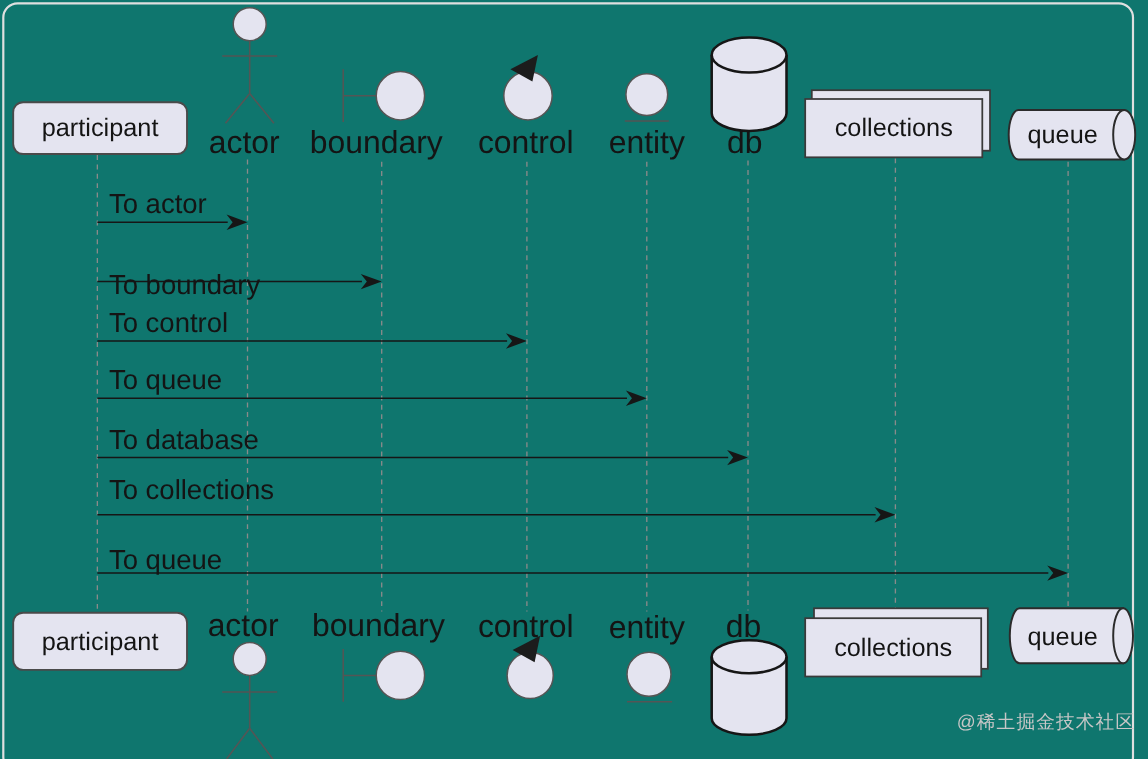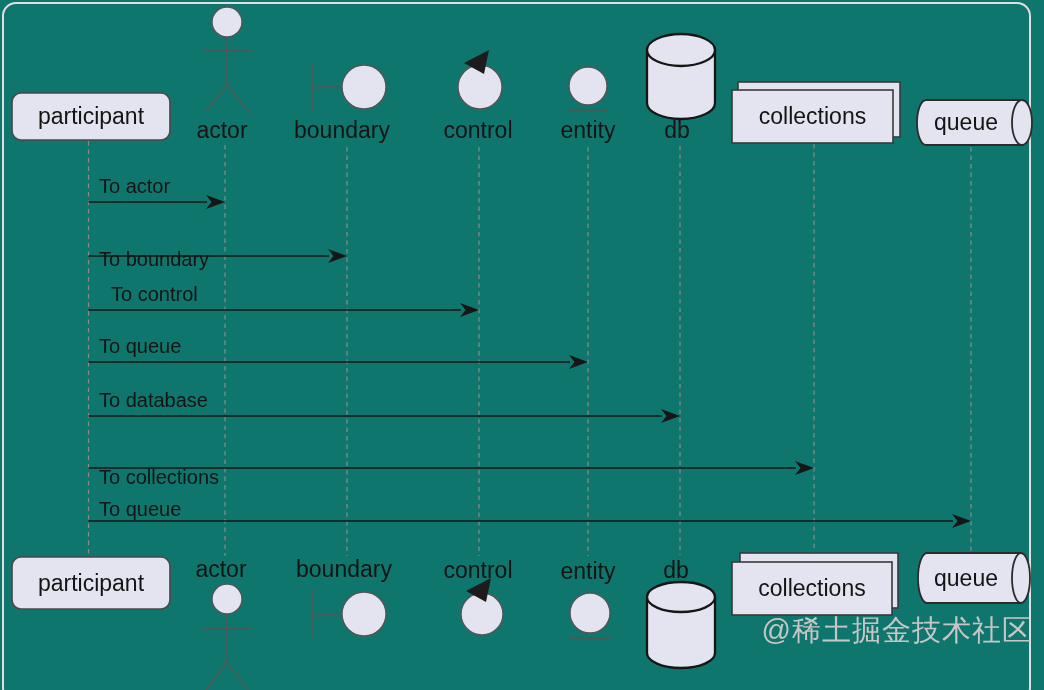--- a/index.html
+++ b/index.html
@@ -24,32 +24,32 @@
   .thin-line{ stroke:#555555; stroke-width:1.4; fill:none; }
   .boxline  { stroke:#4a4a4a; stroke-width:1.7; }
   .medium   { stroke:#3a3a3a; stroke-width:1.6; }
   .heavy    { stroke:#161616; stroke-width:2.3; }
   .qheavy   { stroke:#2b2b2b; stroke-width:1.8; }
   .ctl-head { fill:#1c1c1c; stroke:none; }
 
   
   .pname {
     position:absolute; transform:translateX(-50%); white-space:nowrap;
-    font-size:23px; line-height:26px; color:var(--text,#141414);
+    font-size:29px; line-height:26px; color:var(--text,#141414);
   }
   .boxtext {
     position:absolute; display:flex; align-items:center; justify-content:center;
     font-size:23px; color:var(--text,#141414); white-space:nowrap;
   }
   .msg-label {
-    position:absolute; font-size:20px; line-height:24px; white-space:nowrap;
+    position:absolute; font-size:25px; line-height:24px; white-space:nowrap;
     color:var(--text,#141414);
   }
   .watermark {
-    position:absolute; right:12px; top:611px; font-size:29px; letter-spacing:1px;
+    position:absolute; right:12px; top:645px; font-size:17px; letter-spacing:1px;
     color:var(--watermark,#c4c4c4); white-space:nowrap;
   }
 </style>
 </head>
 <body>
 
 <div class="stage">
   <div class="frame"></div>
 
   <svg class="layer" width="1044" height="690" viewBox="0 0 1044 690">
@@ -159,24 +159,24 @@
   <div class="pname" style="left:222px;top:117px;">actor</div>
   <div class="pname" style="left:342px;top:117px;">boundary</div>
   <div class="pname" style="left:478px;top:117px;">control</div>
   <div class="pname" style="left:588px;top:117px;">entity</div>
   <div class="pname" style="left:677px;top:117px;">db</div>
   <div class="boxtext" style="left:732px;top:90px;width:161px;height:53px;">collections</div>
   <div class="boxtext" style="left:922px;top:100px;width:88px;height:45px;">queue</div>
 
   <div class="msg-label" style="left:99px;top:174px;">To actor</div>
   <div class="msg-label" style="left:99px;top:228px;margin-top:19px;">To boundary</div>
-  <div class="msg-label" style="left:111px;top:282px;">To control</div>
+  <div class="msg-label" style="left:99px;top:282px;">To control</div>
   <div class="msg-label" style="left:99px;top:334px;">To queue</div>
   <div class="msg-label" style="left:99px;top:388px;">To database</div>
-  <div class="msg-label" style="left:99px;top:465px;">To collections</div>
+  <div class="msg-label" style="left:99px;top:434px;">To collections</div>
   <div class="msg-label" style="left:99px;top:497px;">To queue</div>
 
   <div class="boxtext" style="left:12px;top:557px;width:158px;height:52px;">participant</div>
   <div class="pname" style="left:221px;top:556px;">actor</div>
   <div class="pname" style="left:344px;top:556px;">boundary</div>
   <div class="pname" style="left:478px;top:557px;">control</div>
   <div class="pname" style="left:588px;top:558px;">entity</div>
   <div class="pname" style="left:676px;top:557px;">db</div>
   <div class="boxtext" style="left:732px;top:562px;width:160px;height:53px;">collections</div>
   <div class="boxtext" style="left:922px;top:553px;width:88px;height:50px;">queue</div>

